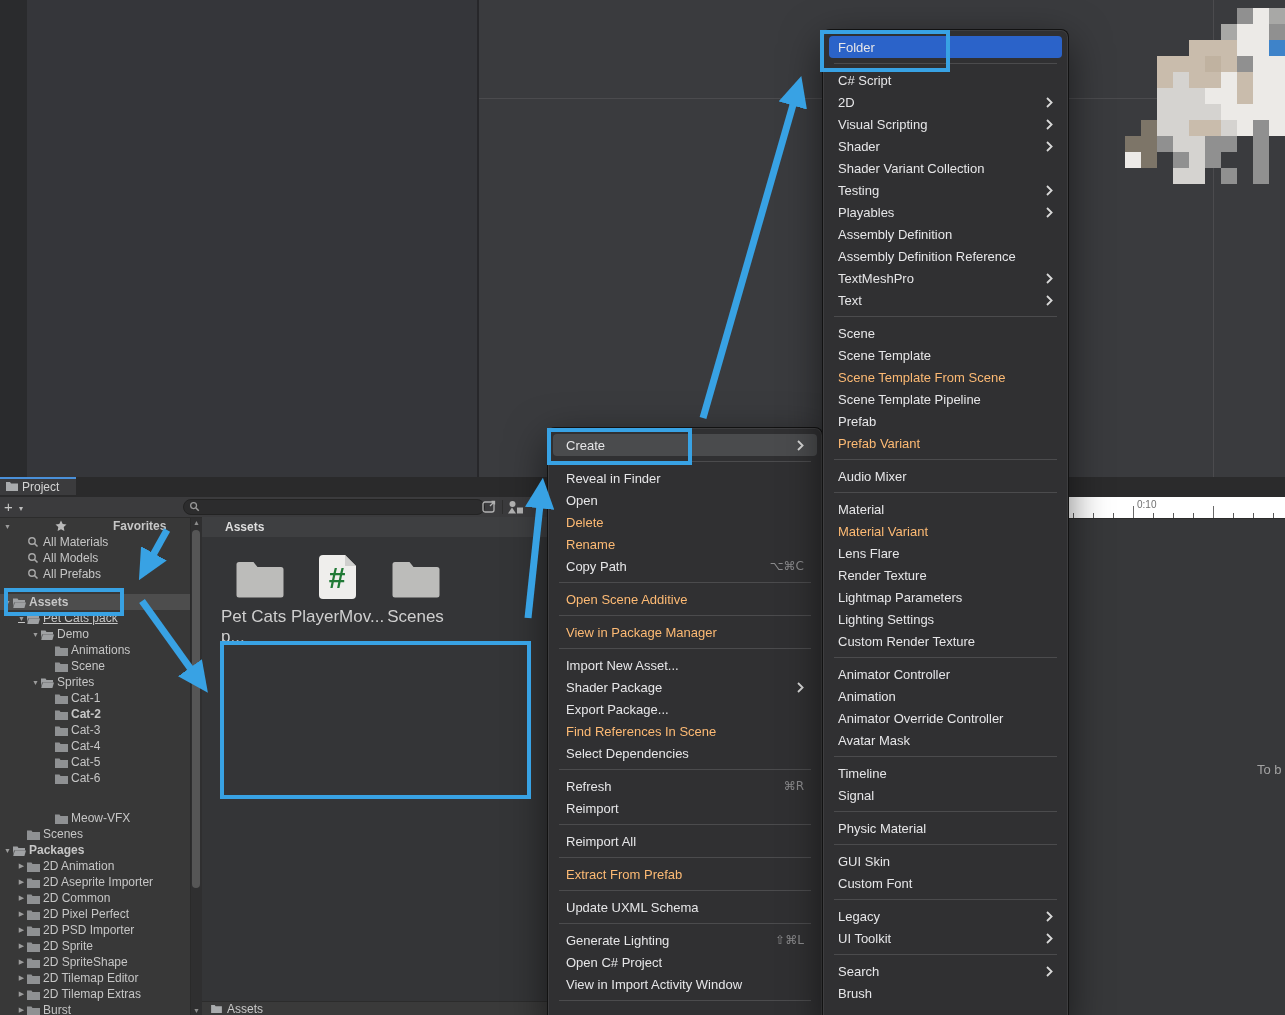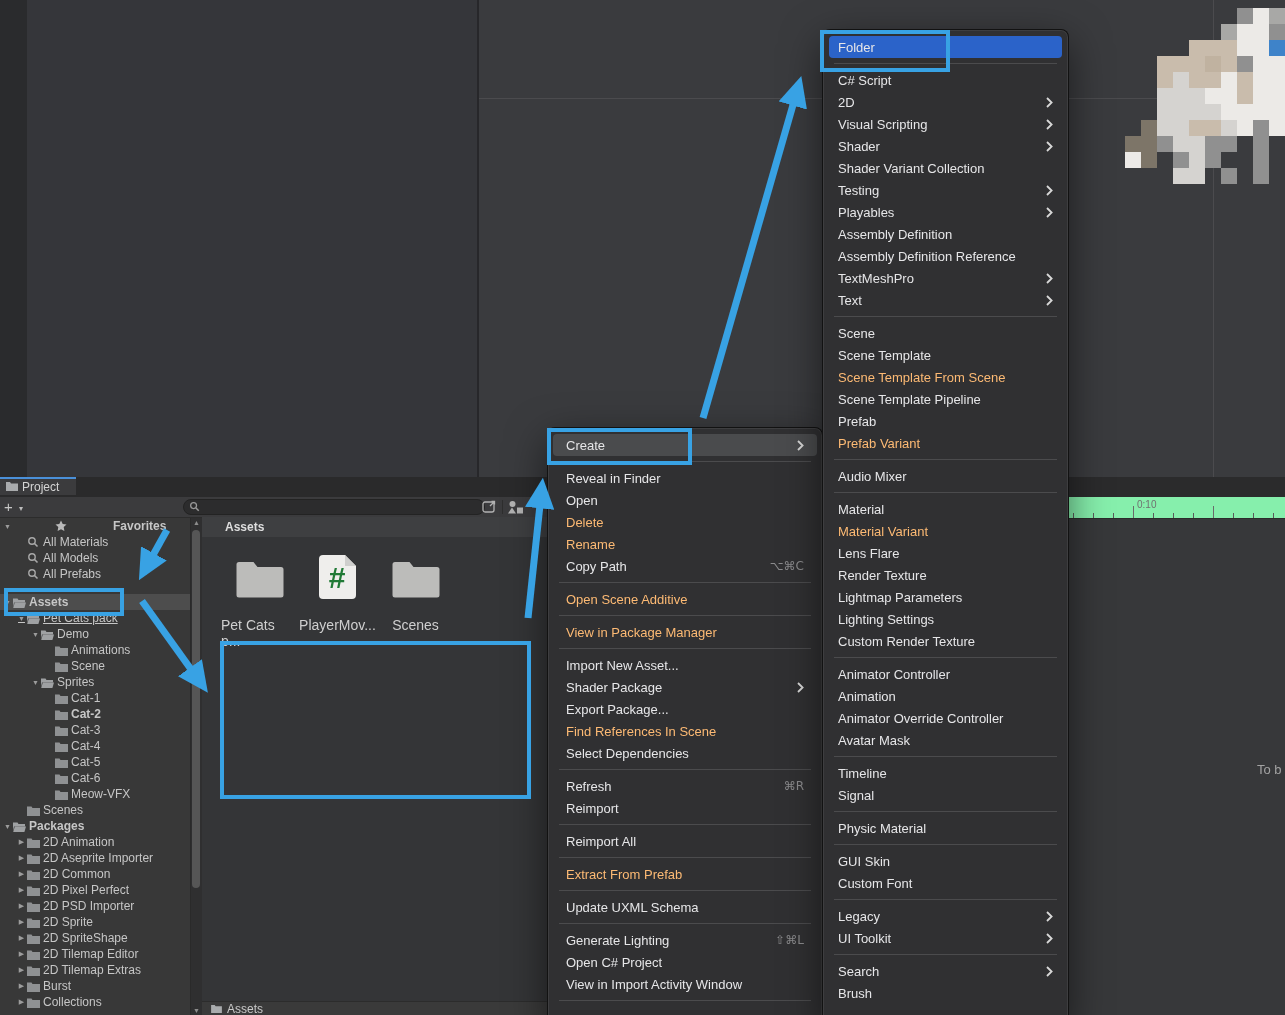--- a/index.html
+++ b/index.html
@@ -42,27 +42,27 @@
   #scroll-up,#scroll-down{position:absolute;left:0;width:11px;text-align:center;color:#8c8c8c;font-size:7px;}
   #scroll-up{top:1px;} #scroll-down{bottom:1px;}
   #scroll-thumb{position:absolute;left:1px;top:12px;width:8px;height:358px;background:#565656;border-radius:4px;}
   
   #grid-side{position:absolute;left:202px;top:40px;width:866px;height:498px;background:#343537;}
   #grid-header{position:absolute;left:0;top:0;width:100%;height:20px;background:#3e3f41;color:#dedede;
                font-size:12px;font-weight:bold;line-height:20px;padding-left:23px;box-sizing:border-box;}
   #grid-items{position:absolute;left:19px;top:38px;display:flex;gap:1px;}
   .grid-item{width:77px;display:flex;flex-direction:column;align-items:center;}
   .gi-icon{height:44px;display:flex;align-items:flex-end;}
-  .gi-label{margin-top:18px;font-size:14px;color:#cfcfcf;}
+  .gi-label{margin-top:8px;font-size:17px;color:#cfcfcf;}
   #bottom-bar{position:absolute;left:0px;bottom:0px;width:100%;height:14px;background:#3a3a3a;border-top:1px solid #2c2c2c;
               display:flex;align-items:center;gap:5px;padding-left:9px;box-sizing:border-box;color:#c9c9c9;font-size:12px;}
   
   #anim-panel{position:absolute;left:1068px;top:477px;width:217px;height:538px;background:#37383a;}
   #anim-tabstrip{position:absolute;left:0;top:0;width:100%;height:20px;background:#2b2b2c;}
-  #anim-ruler{position:absolute;left:0;top:20px;width:100%;height:21px;background:#86efac;border-bottom:1px solid #2b2b2b;}
+  #anim-ruler{position:absolute;left:0;top:20px;width:100%;height:21px;background:#ffffff;border-bottom:1px solid #2b2b2b;}
   #ruler-label{position:absolute;left:69px;top:2px;font-size:10px;color:#707070;}
   .tick{position:absolute;background:#5a5a5a;width:1px;}
   #anim-text{position:absolute;left:189px;top:285px;font-size:13px;color:#a3a3a3;white-space:nowrap;}
   
   .menu{position:absolute;background:#303032;border-radius:7px;padding:6px 0;box-sizing:border-box;
         box-shadow:0 0 0 1px #121212,0 12px 40px rgba(0,0,0,.55),inset 0 0 0 1px rgba(255,255,255,.07);
         font-size:13px;color:#e6e6e8;z-index:10;}
   #context-menu{left:548px;top:428px;width:274px;height:600px;}
   #create-submenu{left:823px;top:30px;width:245px;height:995px;}
   .menu-item{height:22px;display:flex;align-items:center;margin:0 5px;padding:0 13px;border-radius:4px;white-space:nowrap;}
@@ -343,21 +343,21 @@
         </div>
         <div class="tree-row" style="padding-left: 44px;">
           <span class="expander"></span>
           <span class="t-icon">
             <svg width="13" height="11" viewBox="0 0 13 11">
               <path d="M0 1.5h4.5l1 1.5H13v8H0z" fill="#8f9193"></path>
             </svg>
           </span>
           <span class="t-label">Cat-6</span>
         </div>
-        <div class="tree-row" style="padding-left: 44px;">
+        <div class="tree-row" style="padding-left: 44px; margin-top: 24px;">
           <span class="expander"></span>
           <span class="t-icon">
             <svg width="13" height="11" viewBox="0 0 13 11">
               <path d="M0 1.5h4.5l1 1.5H13v8H0z" fill="#8f9193"></path>
             </svg>
           </span>
           <span class="t-label">Meow-VFX</span>
         </div>
         <div class="tree-row" style="padding-left: 16px;">
           <span class="expander"></span>

